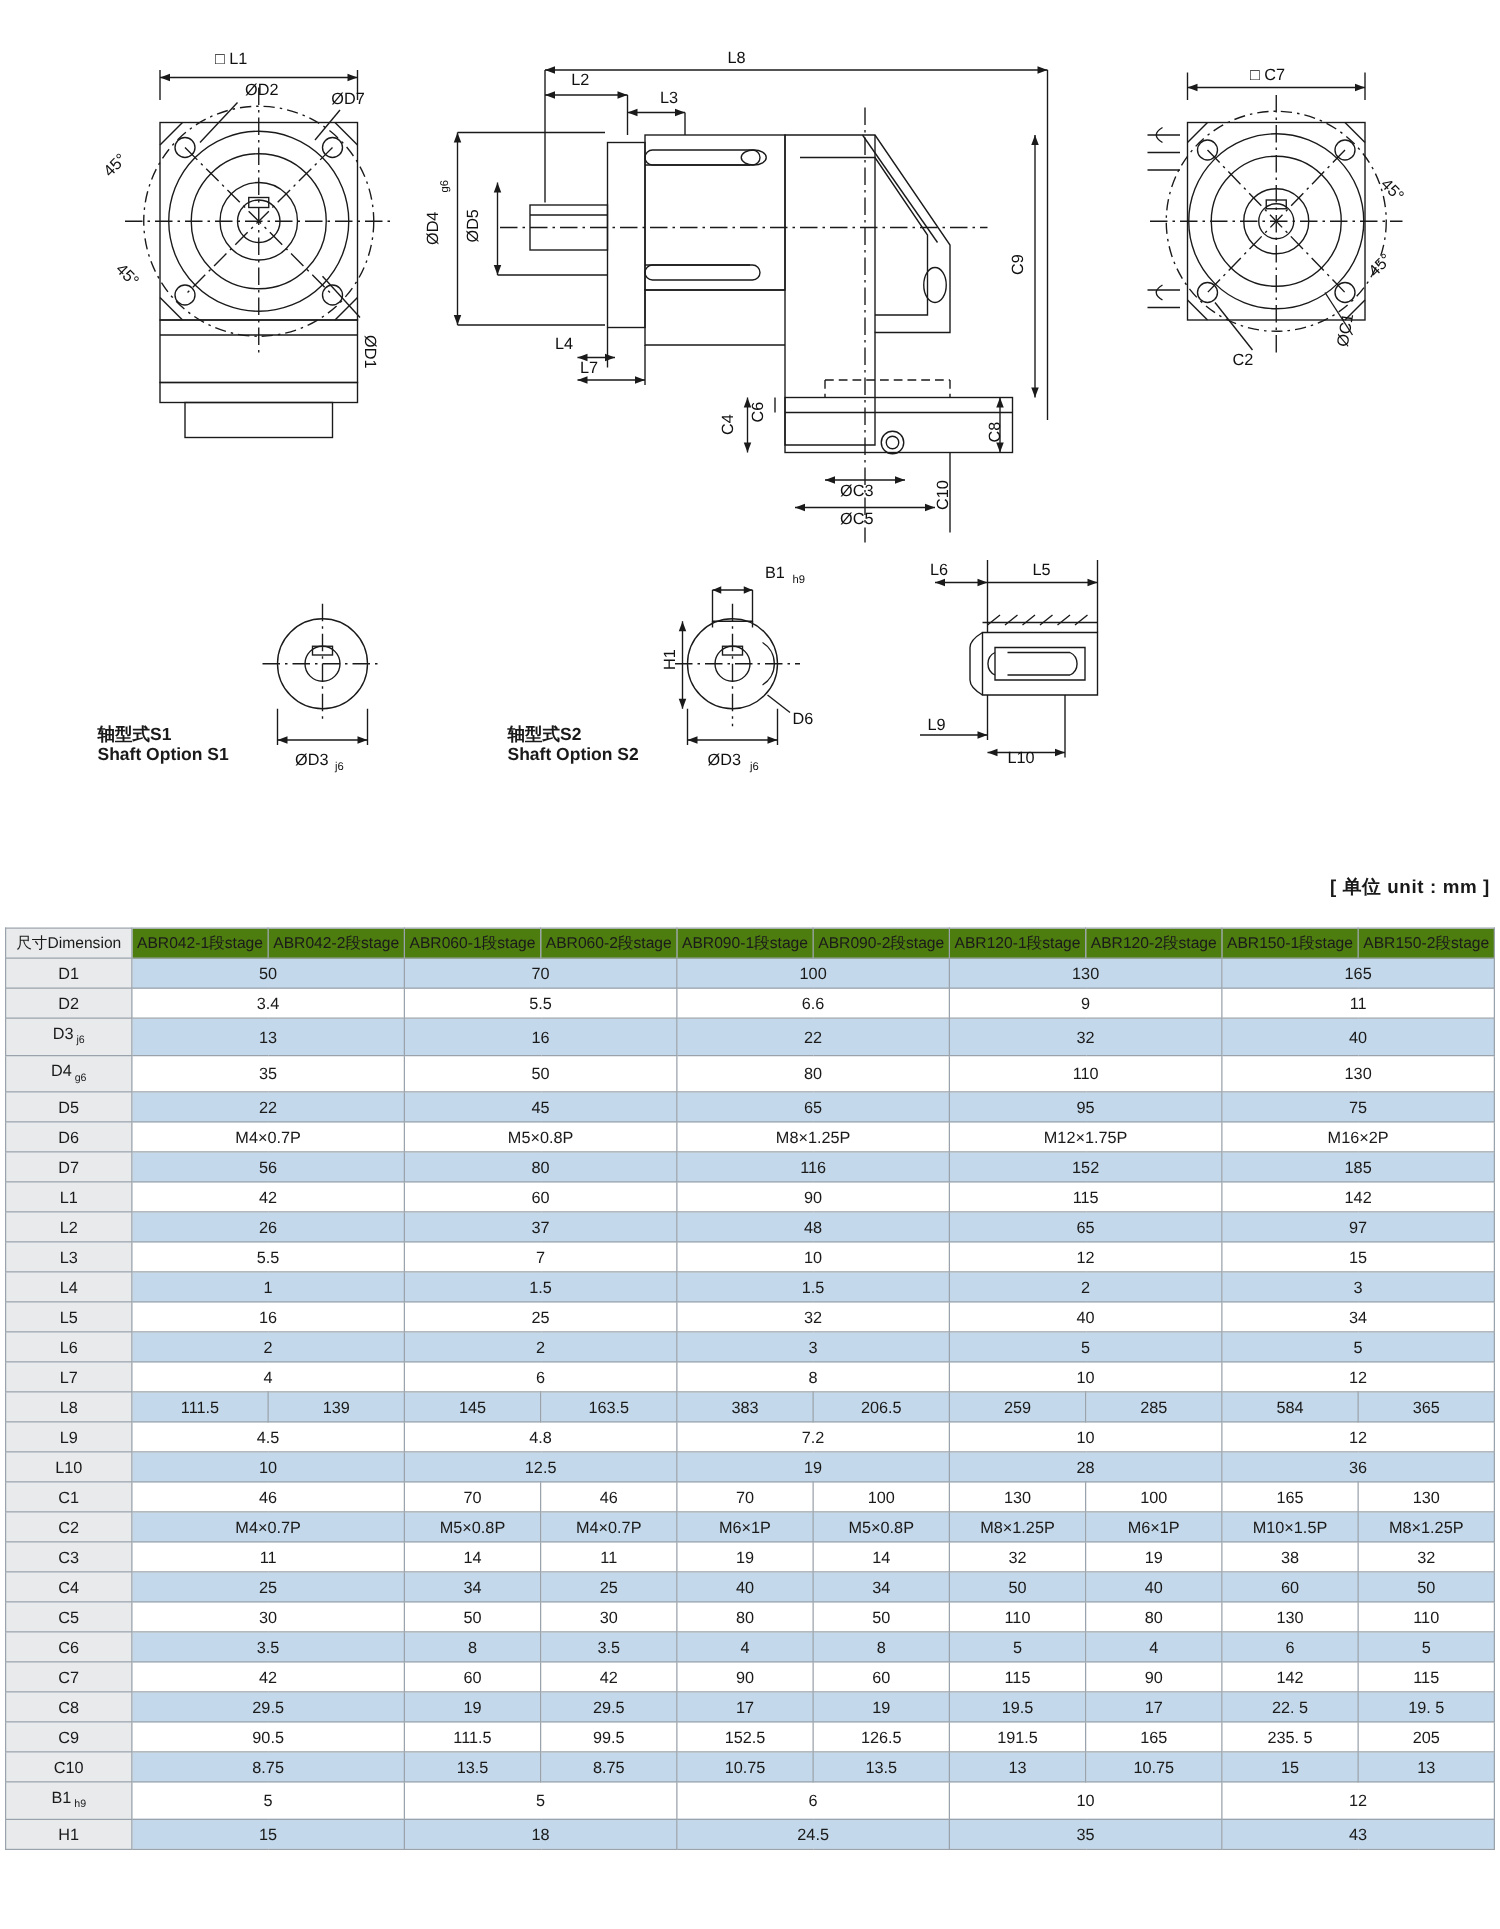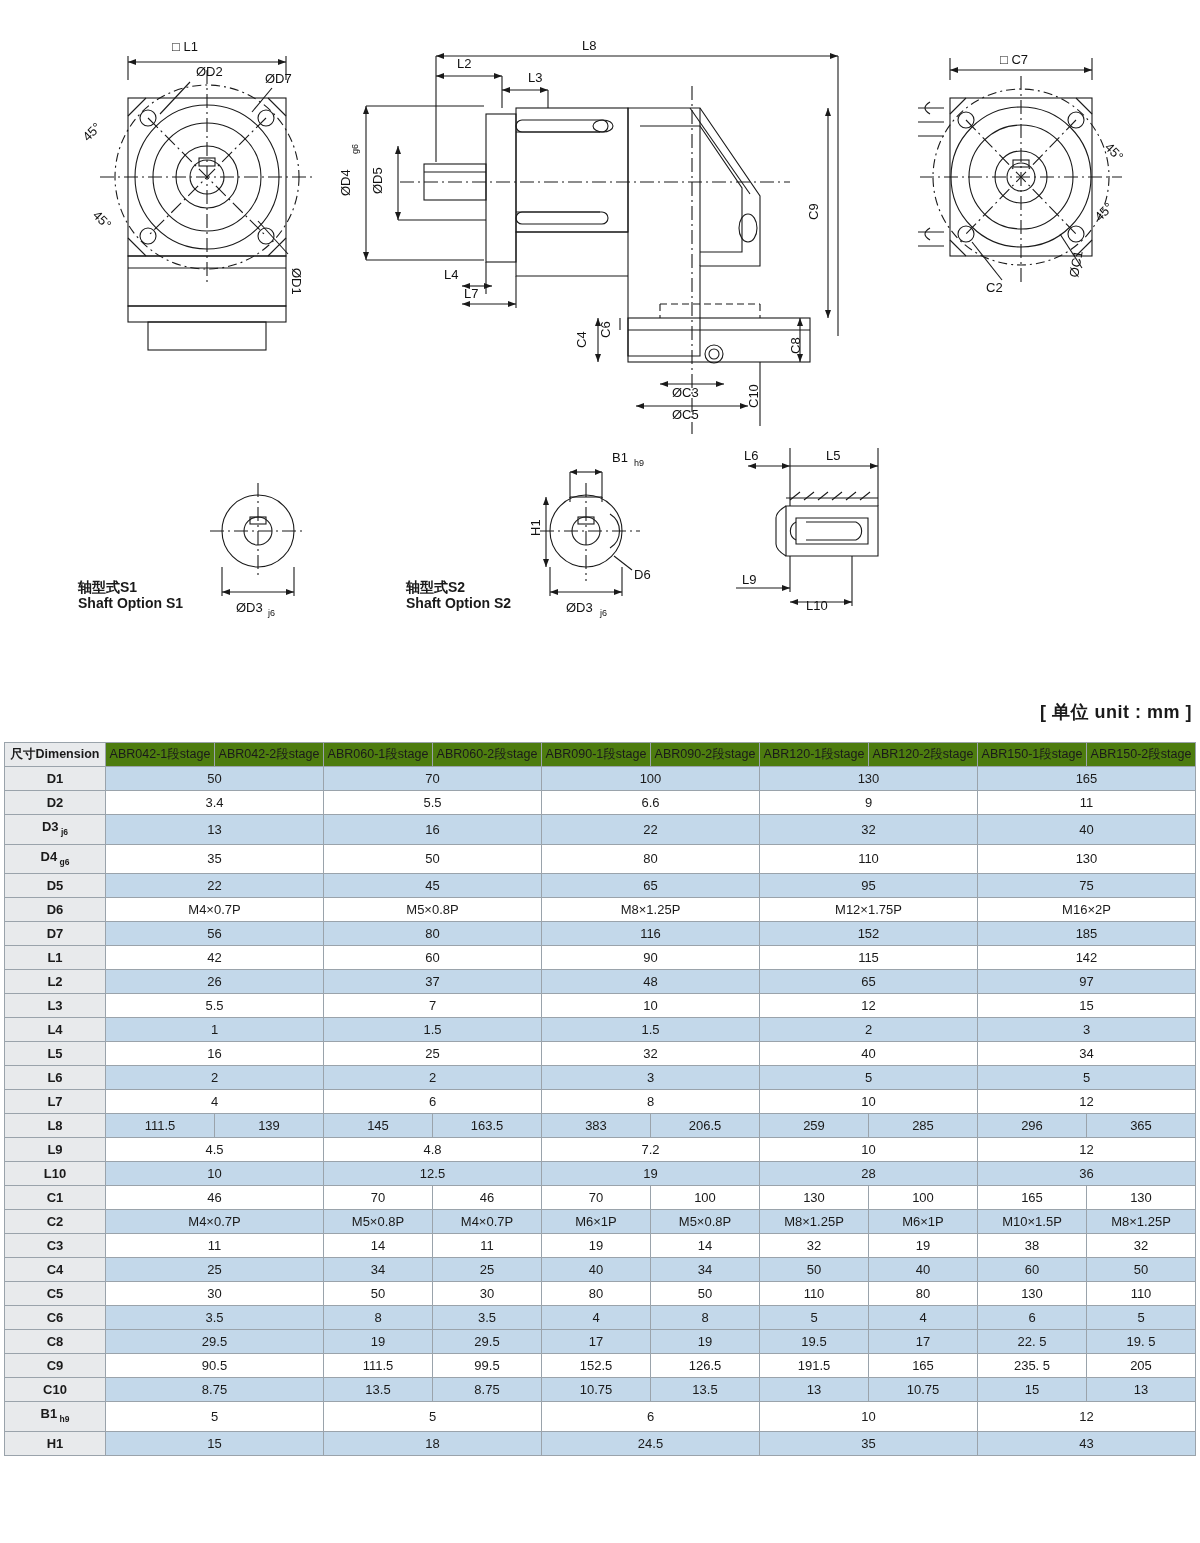--- a/index.html
+++ b/index.html
@@ -9,36 +9,36 @@
     color:#1a1a1a;position:relative;overflow:hidden;
   }
   .drawing{position:relative;width:1200px;height:660px;margin-top:36px;}
   svg.dw{position:absolute;left:0;top:0;}
   .lbl{font-family:"Liberation Sans", sans-serif;font-size:13px;fill:#111;}
   .lbl-sm{font-family:"Liberation Sans", sans-serif;font-size:9px;fill:#111;}
 
   .shaft-caption{position:absolute;font-size:14px;font-weight:bold;line-height:16px;}
 
   .unit-line{
-    position:absolute;right:8px;top:700px;font-size:18px;font-weight:bold;letter-spacing:.5px;padding-left:33px;
+    position:absolute;right:8px;top:700px;font-size:15px;font-weight:bold;letter-spacing:.5px;padding-left:33px;
   }
 
   table.dims{
     position:absolute;left:4px;top:742px;width:1192px;
     border-collapse:collapse;font-size:13px;
   }
   table.dims th, table.dims td{
     border:1px solid #9aa3ab;text-align:center;padding:0;height:23px;line-height:23px;
     white-space:nowrap;
   }
   table.dims thead th{
     background:#4d7c0f;font-weight:normal;font-size:12.5px;
   }
   table.dims th.rowhead{
-    background:#e8eaec;font-weight:bold;width:100px;
+    background:#e8eaec;font-weight:normal;width:100px;
   }
   td.blue{background:#c3d8ea;}
   td.white{background:#ffffff;}
   .sub{font-size:8.5px;vertical-align:sub;}
 </style>
 </head>
 <body>
 
 <div class="drawing">
   <svg class="dw" width="1200" height="660" viewBox="0 0 1200 660">
@@ -466,21 +466,21 @@
       <tr>
         <th class="rowhead">L8</th>
         <td class="blue">111.5</td>
         <td class="blue">139</td>
         <td class="blue">145</td>
         <td class="blue">163.5</td>
         <td class="blue">383</td>
         <td class="blue">206.5</td>
         <td class="blue">259</td>
         <td class="blue">285</td>
-        <td class="blue">296</td>
+        <td class="blue">584</td>
         <td class="blue">365</td>
       </tr>
       <tr>
         <th class="rowhead">L9</th>
         <td class="white" colspan="2">4.5</td>
         <td class="white" colspan="2">4.8</td>
         <td class="white" colspan="2">7.2</td>
         <td class="white" colspan="2">10</td>
         <td class="white" colspan="2">12</td>
       </tr>
@@ -558,20 +558,32 @@
         <td class="blue">8</td>
         <td class="blue">3.5</td>
         <td class="blue">4</td>
         <td class="blue">8</td>
         <td class="blue">5</td>
         <td class="blue">4</td>
         <td class="blue">6</td>
         <td class="blue">5</td>
       </tr>
       <tr>
+        <th class="rowhead">C7</th>
+        <td class="white" colspan="2">42</td>
+        <td class="white">60</td>
+        <td class="white">42</td>
+        <td class="white">90</td>
+        <td class="white">60</td>
+        <td class="white">115</td>
+        <td class="white">90</td>
+        <td class="white">142</td>
+        <td class="white">115</td>
+      </tr>
+      <tr>
         <th class="rowhead">C8</th>
         <td class="blue" colspan="2">29.5</td>
         <td class="blue">19</td>
         <td class="blue">29.5</td>
         <td class="blue">17</td>
         <td class="blue">19</td>
         <td class="blue">19.5</td>
         <td class="blue">17</td>
         <td class="blue">22. 5</td>
         <td class="blue">19. 5</td>

